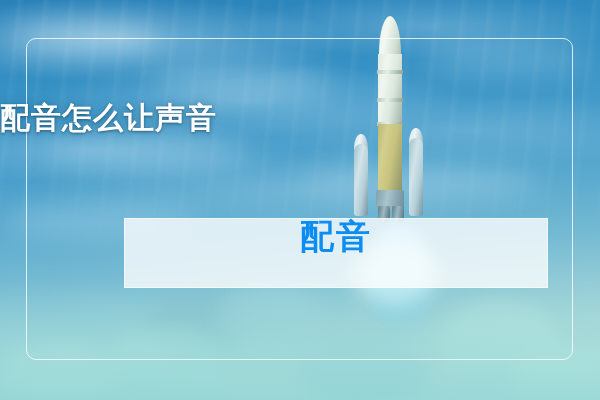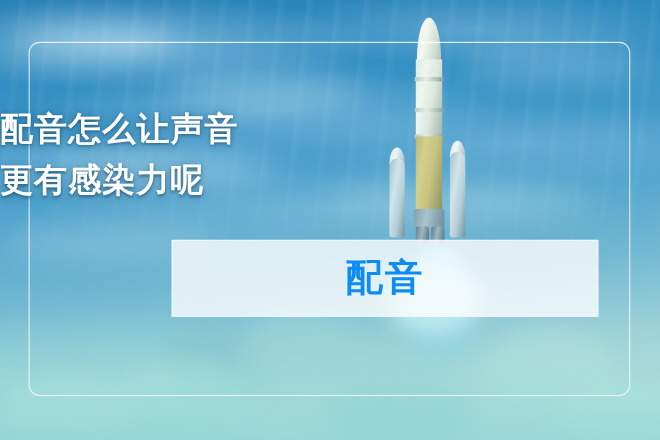--- a/index.html
+++ b/index.html
@@ -198,29 +198,27 @@
     letter-spacing: 1px;
     text-shadow: 0 1px 3px rgba(10,50,80,.55), 0 0 10px rgba(12,60,95,.30);
     white-space: pre;
   }
 
   
   .cta {
     position: absolute;
     left: 124px;
     top: 218px;
-    width: 388px;
+    width: 424px;
     height: 70px;
     background: rgba(255,255,255,.78);
     border: 1px solid rgba(255,255,255,.55);
     box-sizing: border-box;
     display: flex;
-    align-items: center;
     justify-content: center;
-    margin-left: 32px;
   }
   .cta-label {
     color: #0d8cf2;
     font-size: 34px;
     font-weight: bold;
     letter-spacing: 2px;
     line-height: 1;
   }
 </style>
 </head>
@@ -264,19 +262,19 @@
     <div class="puff" style="left:300px; top:340px; width:130px; height:64px; background:rgba(146,206,214,.50);"></div>
     <div class="puff" style="left:440px; top:300px; width:120px; height:80px; background:rgba(186,232,224,.55);"></div>
     <div class="puff" style="left:510px; top:350px; width:110px; height:60px; background:rgba(202,240,230,.55);"></div>
     <div class="puff" style="left:0px;   top:344px; width:120px; height:60px; background:rgba(194,236,228,.50);"></div>
     <div class="puff" style="left:352px; top:240px; width:86px;  height:66px; background:rgba(226,250,248,.62);"></div>
   </div>
   <div class="ground-haze"></div>
 
   <div class="frame"></div>
 
-  <div class="headline"><div>配音怎么让声音</div><div>更有感染力呢</div></div>
+  <div class="headline"><div>配音怎么让声音</div></div>
 
   <div class="cta">
     <span class="cta-label">配音</span>
   </div>
 
 </div>
 
 </body></html>

